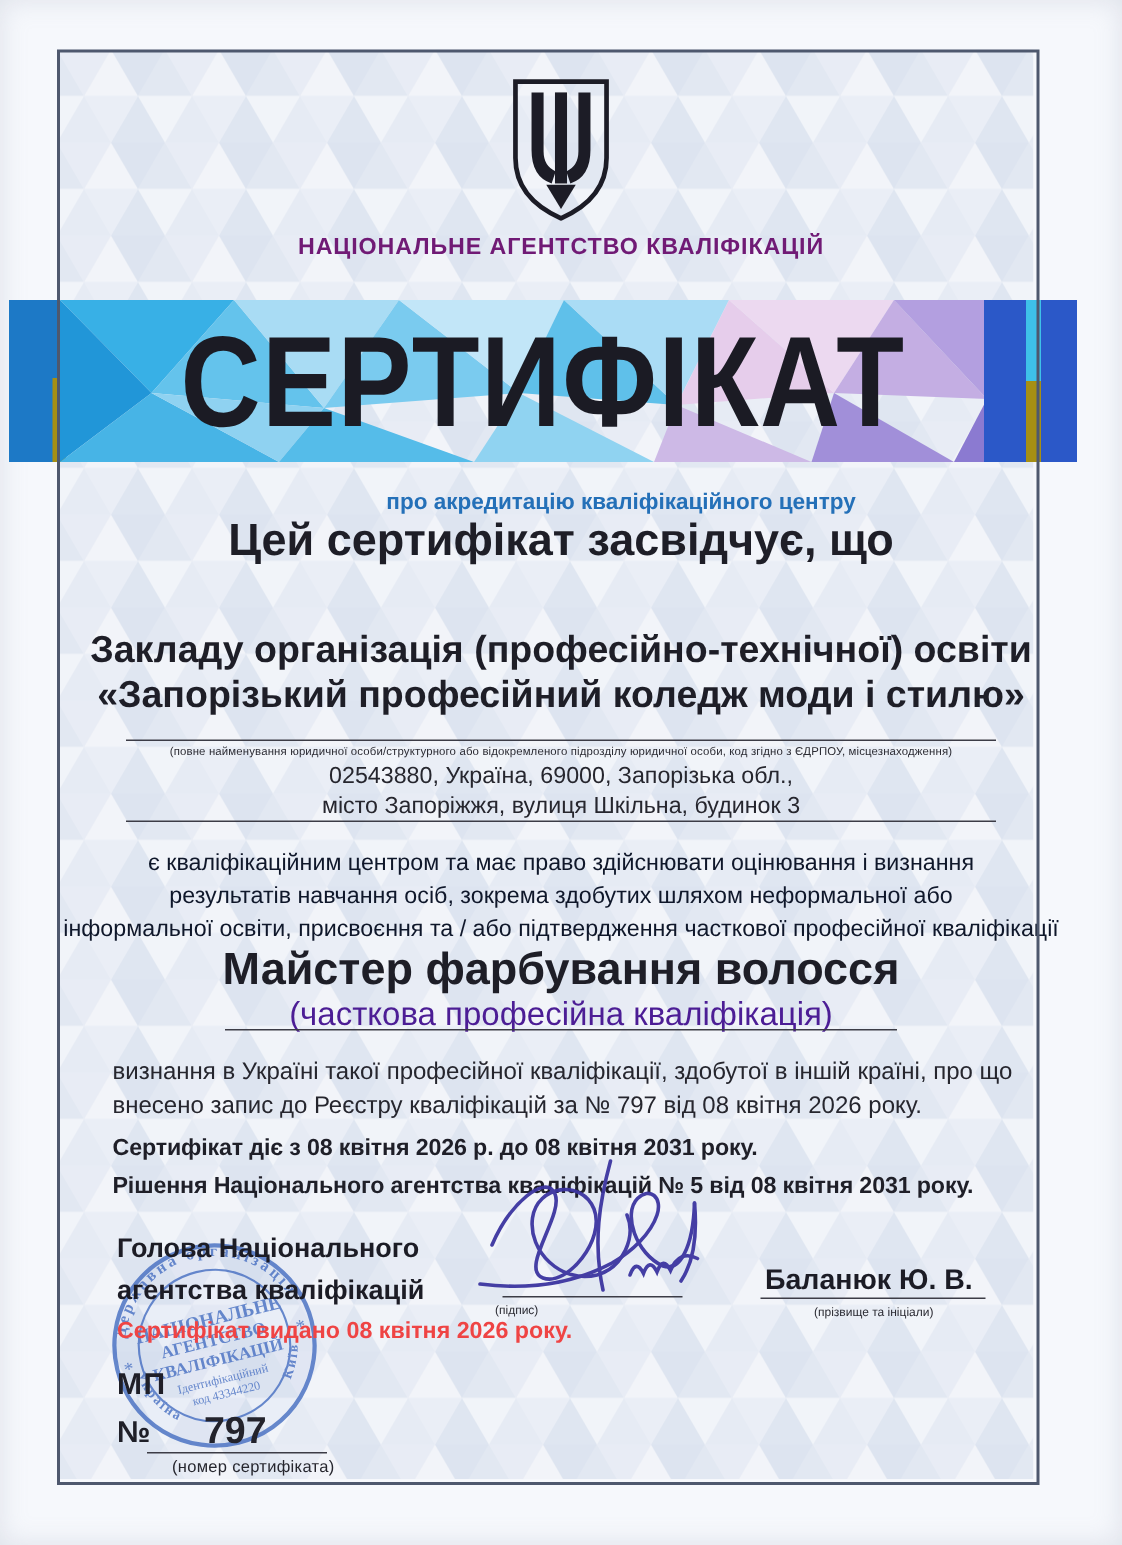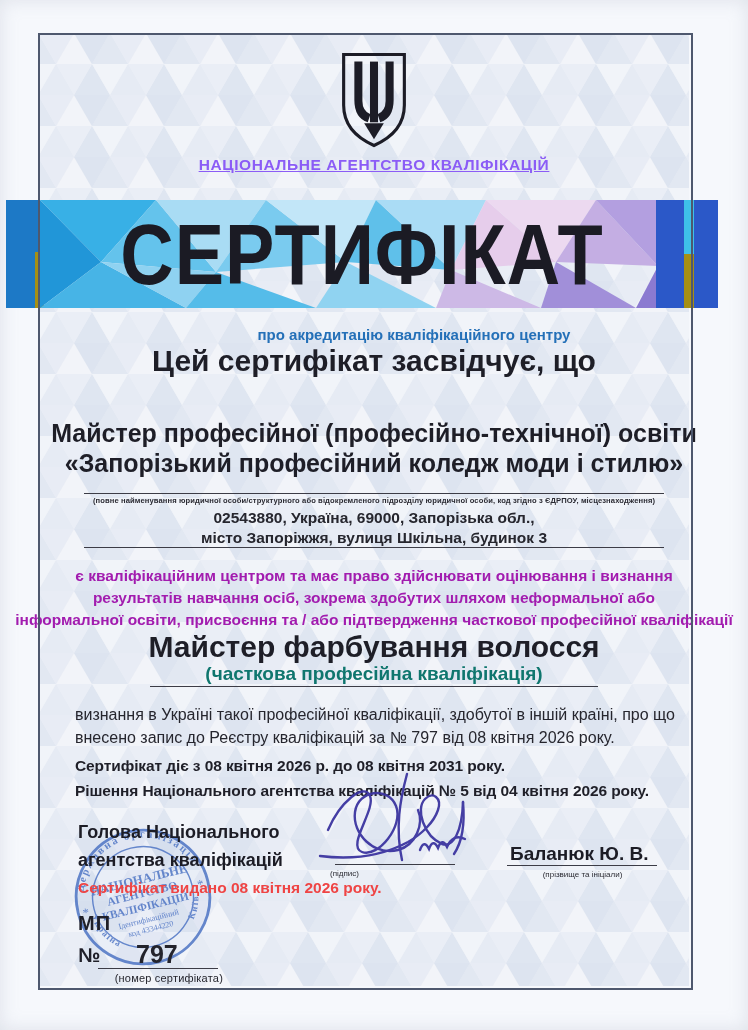--- a/index.html
+++ b/index.html
@@ -3,45 +3,45 @@
 <meta charset="utf-8">
 <style>
   html,body{margin:0;padding:0;background:#ffffff;}
   .page{
     position:relative;width:748px;height:1030px;overflow:hidden;
     background:#f6f8fc;
     font-family:"Liberation Sans",sans-serif;color:#22222a;
     box-shadow:inset 0 0 18px rgba(150,160,180,.25);
   }
   .abs{position:absolute;}
-  .ctr{left:0;width:748px;text-align:center;font-weight:bold;}
+  .ctr{left:0;width:748px;text-align:center;}
   .bgpat{position:absolute;left:38px;top:33px;}
   .frame-border{
     position:absolute;left:38px;top:33px;width:651px;height:953px;
     border:2px solid #4e586e;z-index:6;pointer-events:none;
   }
-  .agency{top:156px;font-weight:bold;font-size:15.5px;letter-spacing:.6px;color:#8b5cf6;z-index:4;text-decoration:underline;}
+  .agency{top:156px;font-weight:bold;font-size:15.5px;letter-spacing:.6px;color:#701a75;z-index:4;}
   .banner{position:absolute;left:6px;top:200px;width:712px;height:88px;z-index:3;}
   .banner svg{position:absolute;left:0;top:0;width:712px;height:108px;}
   .banner-title{
     position:absolute;left:0;top:0;width:712px;height:108px;
     display:flex;align-items:center;justify-content:center;
     font-weight:bold;font-size:74px;color:#1b1b24;letter-spacing:1px;
     transform:scaleY(1.16);transform-origin:center;
     white-space:nowrap;
   }
   .subtitle{top:326px;font-weight:bold;font-size:15px;color:#2470b8;z-index:4;padding-left:40px;}
   .statement{top:344px;font-weight:bold;font-size:30px;color:#1e1e27;z-index:4;}
   .org{top:418px;font-weight:bold;font-size:25px;line-height:30px;color:#1e1e27;z-index:4;}
   .rule{position:absolute;border-top:1.5px solid #3c3c46;z-index:4;}
   .fineprint{font-size:7.6px;color:#2b2b33;z-index:4;letter-spacing:.1px;}
   .address{font-size:15.5px;line-height:20px;color:#26262e;z-index:4;}
-  .rights{top:565px;font-size:15.5px;line-height:22px;color:#a21caf;z-index:4;}
+  .rights{top:565px;font-size:15.5px;line-height:22px;color:#0f172a;z-index:4;}
   .qualname{top:630px;font-weight:bold;font-size:30px;color:#1e1e27;z-index:4;}
-  .qualtype{top:663px;font-weight:bold;font-size:19px;color:#0f766e;z-index:4;}
+  .qualtype{top:663px;font-weight:normal;font-size:22px;color:#4c1d95;z-index:4;}
   .para-left{left:75px;width:600px;font-size:16px;line-height:23px;color:#26262e;z-index:4;}
   .boldline{left:75px;font-weight:bold;font-size:15.5px;color:#1f1f28;z-index:4;letter-spacing:-.1px;}
   .signer-title{left:78px;top:818px;font-weight:bold;font-size:18px;line-height:28px;color:#1c1c25;z-index:4;}
   .sigline{left:335px;top:864px;width:120px;}
   .sigcap{left:330px;top:869px;width:130px;text-align:left;font-size:8px;color:#2b2b33;z-index:4;}
   .signer-name{left:510px;top:843px;font-weight:bold;font-size:19px;color:#1c1c25;z-index:5;}
   .nameline{left:507px;top:865px;width:150px;}
   .namecap{left:500px;top:870px;width:165px;text-align:center;font-size:8px;color:#2b2b33;z-index:4;}
   .stamp{position:absolute;left:72px;top:826px;width:142px;height:142px;z-index:3;opacity:.85;}
   .issued{left:78px;top:879px;font-weight:bold;font-size:15.5px;color:#ef4444;z-index:4;}
@@ -115,21 +115,21 @@
       <rect x="678" y="0" width="10" height="56" fill="#3ec1e9"></rect>
       <rect x="678" y="54" width="10" height="54" fill="#a68f14"></rect>
     </svg>
     <div class="banner-title">СЕРТИФІКАТ</div>
   </div>
 
   <div class="abs ctr subtitle">про акредитацію кваліфікаційного центру</div>
   <div class="abs ctr statement">Цей сертифікат засвідчує, що</div>
 
   <div class="abs ctr org">
-    <div>Майстер професійної (професійно-технічної) освіти</div>
+    <div>Закладу організація (професійно-технічної) освіти</div>
     <div>«Запорізький професійний коледж моди і стилю»</div>
   </div>
 
   <div class="rule" style="left:84px;top:493px;width:580px;"></div>
   <div class="abs ctr fineprint" style="top:496px;">(повне найменування юридичної особи/структурного або відокремленого підрозділу юридичної особи, код згідно з ЄДРПОУ, місцезнаходження)</div>
 
   <div class="abs ctr address" style="top:508px;">
     <div>02543880, Україна, 69000, Запорізька обл.,</div>
     <div>місто Запоріжжя, вулиця Шкільна, будинок 3</div>
   </div>
@@ -144,21 +144,21 @@
   <div class="abs ctr qualname">Майстер фарбування волосся</div>
   <div class="abs ctr qualtype">(часткова професійна кваліфікація)</div>
   <div class="rule" style="left:150px;top:686px;width:448px;"></div>
 
   <div class="abs para-left" style="top:703px;">
     <div>визнання в Україні такої професійної кваліфікації, здобутої в іншій країні, про що</div>
     <div>внесено запис до Реєстру кваліфікацій за № 797 від 08 квітня 2026 року.</div>
   </div>
 
   <div class="abs boldline" style="top:757px;">Сертифікат діє з 08 квітня 2026 р. до 08 квітня 2031 року.</div>
-  <div class="abs boldline" style="top:782px;">Рішення Національного агентства кваліфікацій № 5 від 04 квітня 2026 року.</div>
+  <div class="abs boldline" style="top:782px;">Рішення Національного агентства кваліфікацій № 5 від 08 квітня 2031 року.</div>
 
   <div class="abs signer-title">
     <div>Голова Національного</div>
     <div>агентства кваліфікацій</div>
   </div>
 
   <svg class="sigart" viewBox="0 0 170 104">
     <g fill="none" stroke="#3c35a0" stroke-width="2.4" stroke-linecap="round" opacity=".95">
       <path d="M16,64 C28,36 52,16 58,30 C64,44 34,80 50,86 C66,92 92,60 84,40 C76,20 46,24 43,46 C40,68 62,90 86,84 C104,79 112,58 106,44"></path>
       <path d="M8,90 C40,94 70,90 96,76 C110,68 122,56 126,44 C130,32 121,25 113,33 C103,43 112,70 130,78 C141,82 150,66 151,36"></path>

